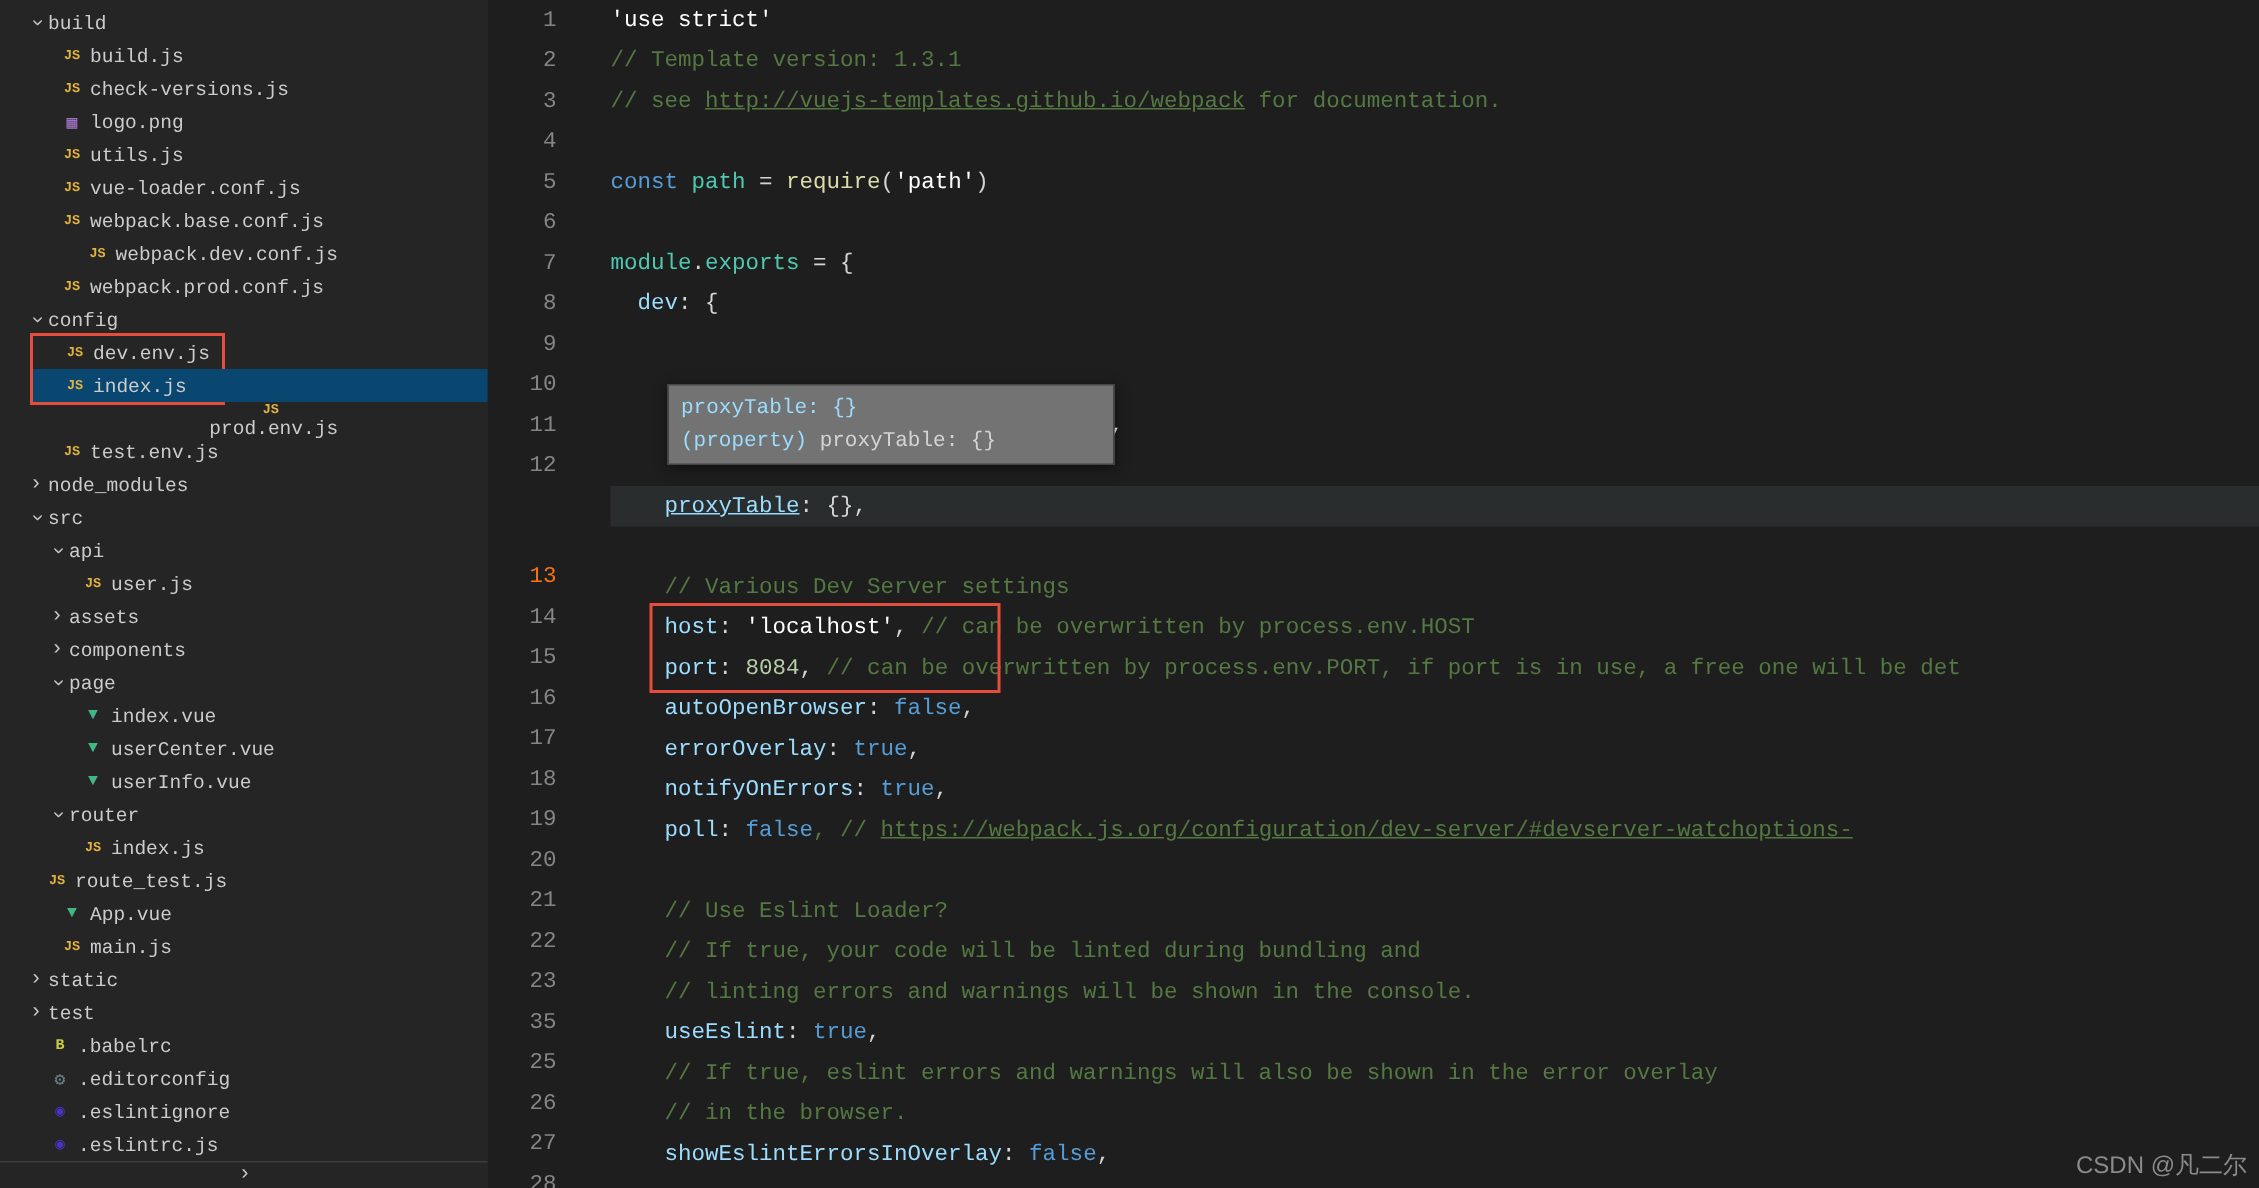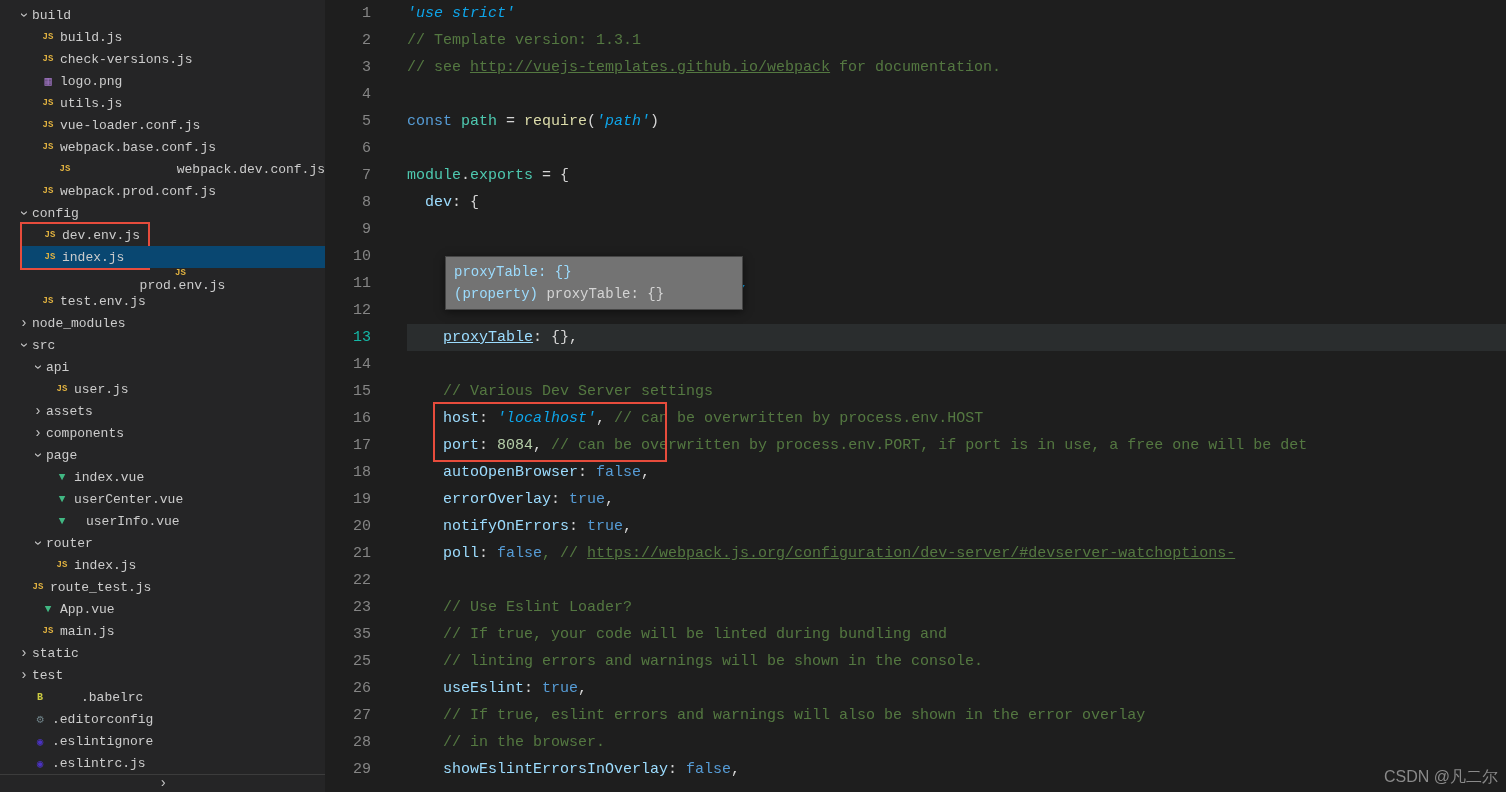--- a/index.html
+++ b/index.html
@@ -25,25 +25,25 @@
 .icon-cfg::before { content: '⚙'; font-size:12px; }
 .icon-eslint { color: #4b32c3; }
 .icon-eslint::before { content: '◉'; font-size:11px; }
 .tree-label { color: #cccccc; }
 .outline-sect { height: 22px; display:flex; align-items:center; padding-left:4px; border-top:1px solid #3c3c3c; text-transform:uppercase; font-size:11px; letter-spacing:0.5px;flex-direction:column; }
 .outline-sect .chevron { margin-right:2px; }
 
 .editor { flex: 1; background: #1e1e1e; position: relative; overflow: hidden; }
 .gutter { position: absolute; left: 0; top: 0; width: 60px; text-align: right; color: #858585; padding-right: 14px; padding-top:0; }
 .gutter div { height: 27px; line-height: 27px; font-size:15px; }
-.gutter .active { color: #14b8a6; }
+.gutter .active { color: #f97316; margin-top: 47px; }
 .code { position: absolute; left: 82px; top: 0; right: 0; font-size: 15px; }
 .code-line { height: 27px; line-height: 27px; white-space: pre; }
 .code-line.hl { background: #2a2d2e; }
-.c-str { color: #0ea5e9; font-style: italic; }
+.c-str { color: #ffffff; }
 .c-com { color: #547841; }
 .c-kw { color: #569cd6; }
 .c-var { color: #4ec9b0; }
 .c-id { color: #9cdcfe; }
 .c-num { color: #b5cea8; }
 .c-fn { color: #dcdcaa; }
 .c-def { color: #d4d4d4; }
 .c-true { color: #569cd6; }
 .c-link { text-decoration: underline; }
 .red-box-code { position:absolute; border:2px solid #e74c3c; }
@@ -77,21 +77,21 @@
         <span class="tree-label">utils.js</span>
       </div>
     <div class="tree-item" style="padding-left:40px;">
         <span class="ficon icon-js"></span>
         <span class="tree-label">vue-loader.conf.js</span>
       </div>
     <div class="tree-item" style="padding-left:40px;">
         <span class="ficon icon-js"></span>
         <span class="tree-label">webpack.base.conf.js</span>
       </div>
-    <div class="tree-item" style="padding-left:57px;justify-content:space-between;">
+    <div class="tree-item" style="padding-left:57px;">
         <span class="ficon icon-js"></span>
         <span class="tree-label">webpack.dev.conf.js</span>
       </div>
     <div class="tree-item" style="padding-left:40px;text-align:center;">
         <span class="ficon icon-js"></span>
         <span class="tree-label">webpack.prod.conf.js</span>
       </div>
     <div class="tree-item" style="padding-left:16px;">
         <span class="chevron open"></span>
         <span class="tree-label">config</span>
@@ -143,21 +143,21 @@
         <span class="tree-label">page</span>
       </div>
     <div class="tree-item" style="padding-left:54px;">
         <span class="ficon icon-vue"></span>
         <span class="tree-label">index.vue</span>
       </div>
     <div class="tree-item" style="padding-left:54px;">
         <span class="ficon icon-vue"></span>
         <span class="tree-label">userCenter.vue</span>
       </div>
-    <div class="tree-item" style="padding-left:54px;gap:12px;">
+    <div class="tree-item" style="padding-left:54px;">
         <span class="ficon icon-vue"></span>
         <span class="tree-label">userInfo.vue</span>
       </div>
     <div class="tree-item" style="padding-left:30px;">
         <span class="chevron open"></span>
         <span class="tree-label">router</span>
       </div>
     <div class="tree-item" style="padding-left:54px;">
         <span class="ficon icon-js"></span>
         <span class="tree-label">index.js</span>
@@ -175,21 +175,21 @@
         <span class="tree-label">main.js</span>
       </div>
     <div class="tree-item" style="padding-left:16px;">
         <span class="chevron"></span>
         <span class="tree-label">static</span>
       </div>
     <div class="tree-item" style="padding-left:16px;">
         <span class="chevron"></span>
         <span class="tree-label">test</span>
       </div>
-    <div class="tree-item" style="padding-left:32px;gap:29px;">
+    <div class="tree-item" style="padding-left:32px;">
         <span class="ficon icon-babel"></span>
         <span class="tree-label">.babelrc</span>
       </div>
     <div class="tree-item" style="padding-left:32px;">
         <span class="ficon icon-cfg"></span>
         <span class="tree-label">.editorconfig</span>
       </div>
     <div class="tree-item" style="padding-left:32px;">
         <span class="ficon icon-eslint"></span>
         <span class="tree-label">.eslintignore</span>

